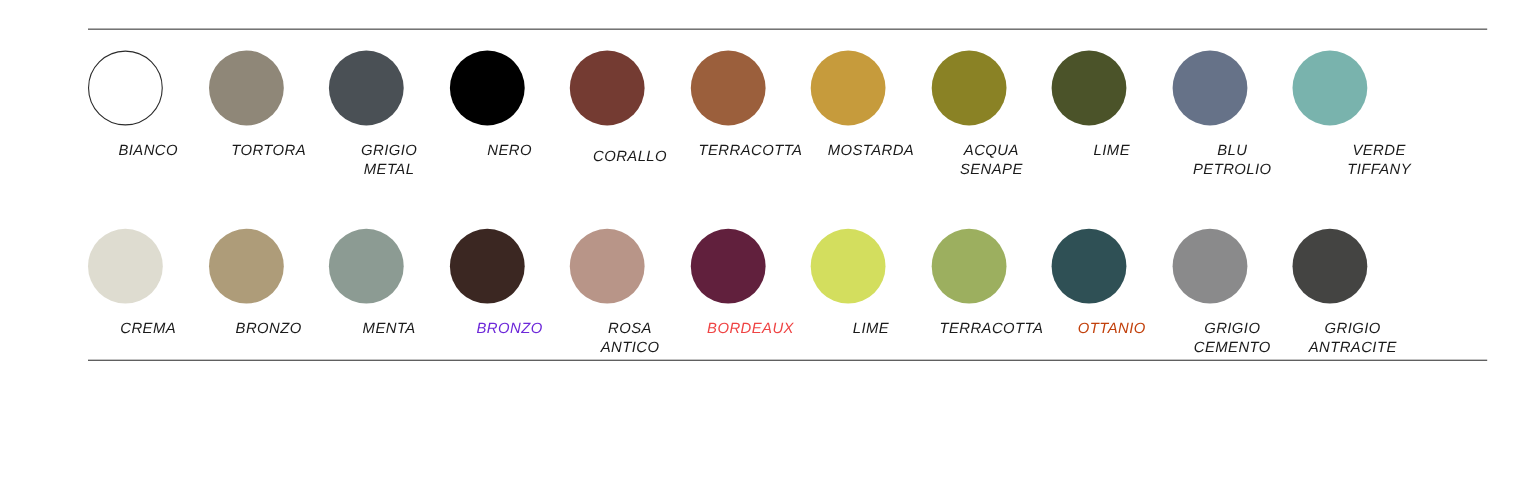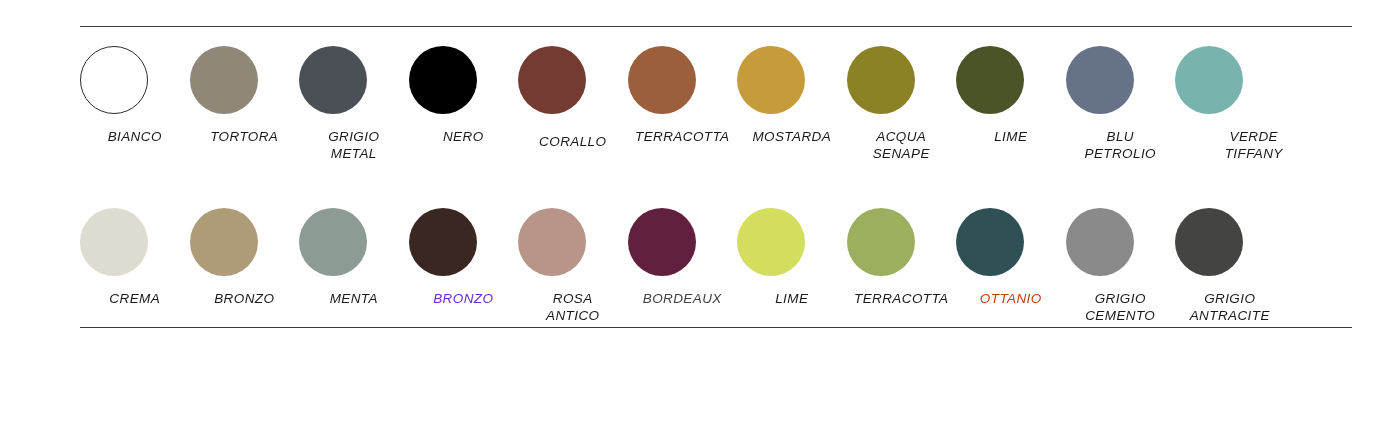--- a/index.html
+++ b/index.html
@@ -150,21 +150,21 @@
           <div class="chip" style="background: rgb(59, 39, 34);"></div>
           <div class="chip-label" style="color: #6d28d9;">BRONZO</div>
         </div>
         <div class="swatch-cell">
           <div class="chip" style="background: rgb(184, 149, 136);"></div>
           <div class="chip-label" style="color: rgb(26, 26, 26);">ROSA
 ANTICO</div>
         </div>
         <div class="swatch-cell">
           <div class="chip" style="background: rgb(97, 32, 61);"></div>
-          <div class="chip-label" style="color: #404040;">BORDEAUX</div>
+          <div class="chip-label" style="color: #ef4444;">BORDEAUX</div>
         </div>
         <div class="swatch-cell">
           <div class="chip" style="background: rgb(211, 222, 94);"></div>
           <div class="chip-label" style="color: rgb(26, 26, 26);">LIME</div>
         </div>
         <div class="swatch-cell">
           <div class="chip" style="background: rgb(156, 175, 95);"></div>
           <div class="chip-label" style="color: rgb(26, 26, 26);">TERRACOTTA</div>
         </div>
         <div class="swatch-cell">

